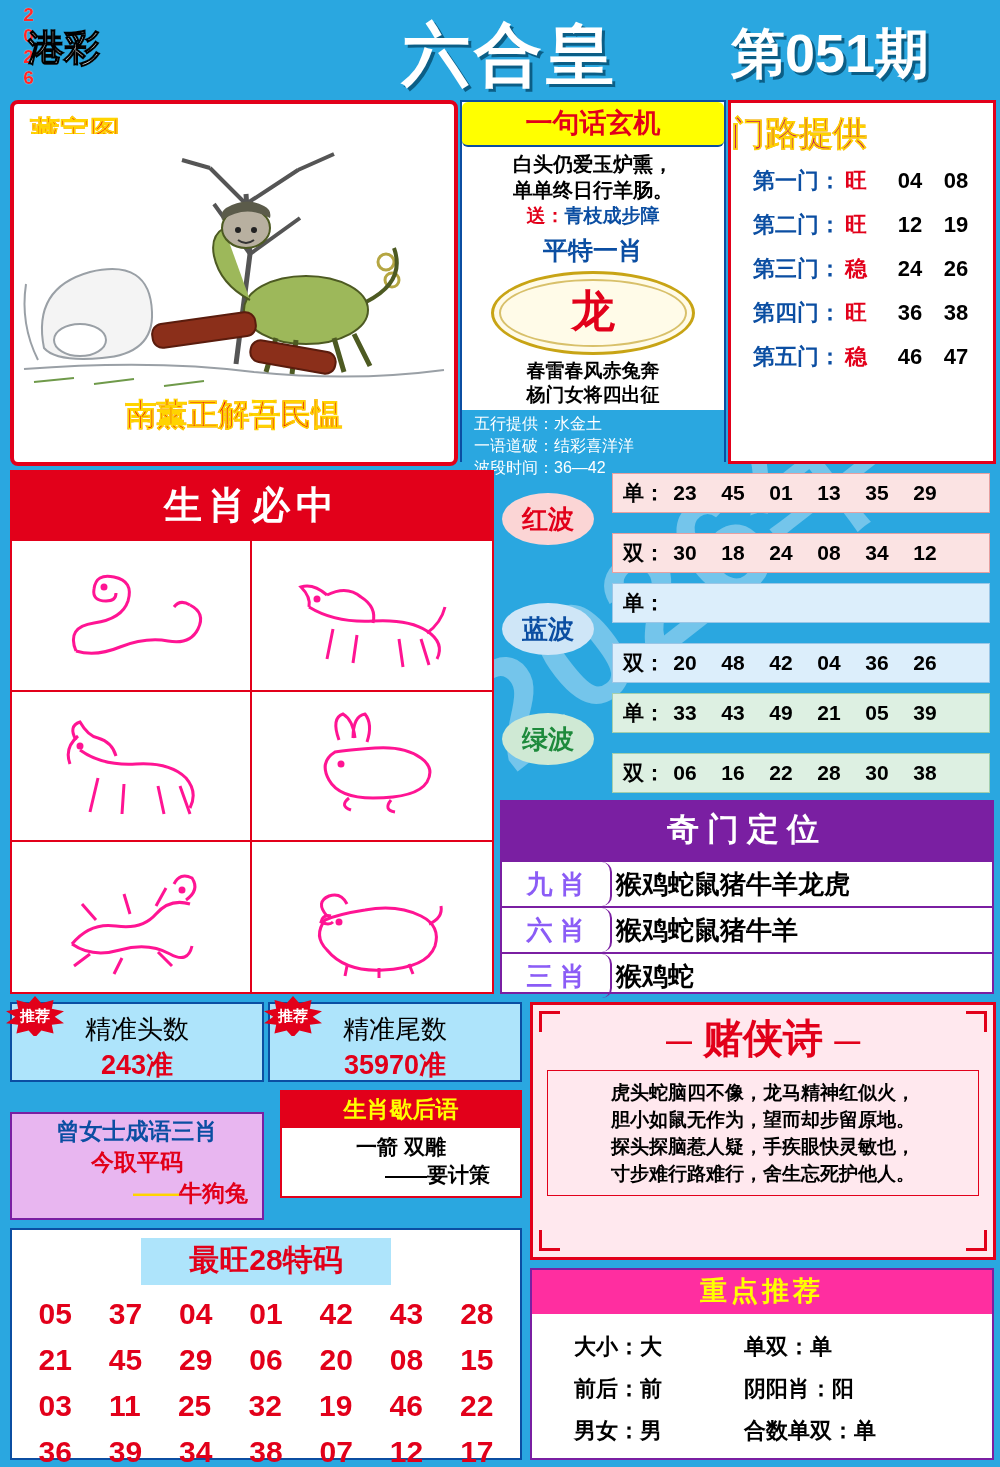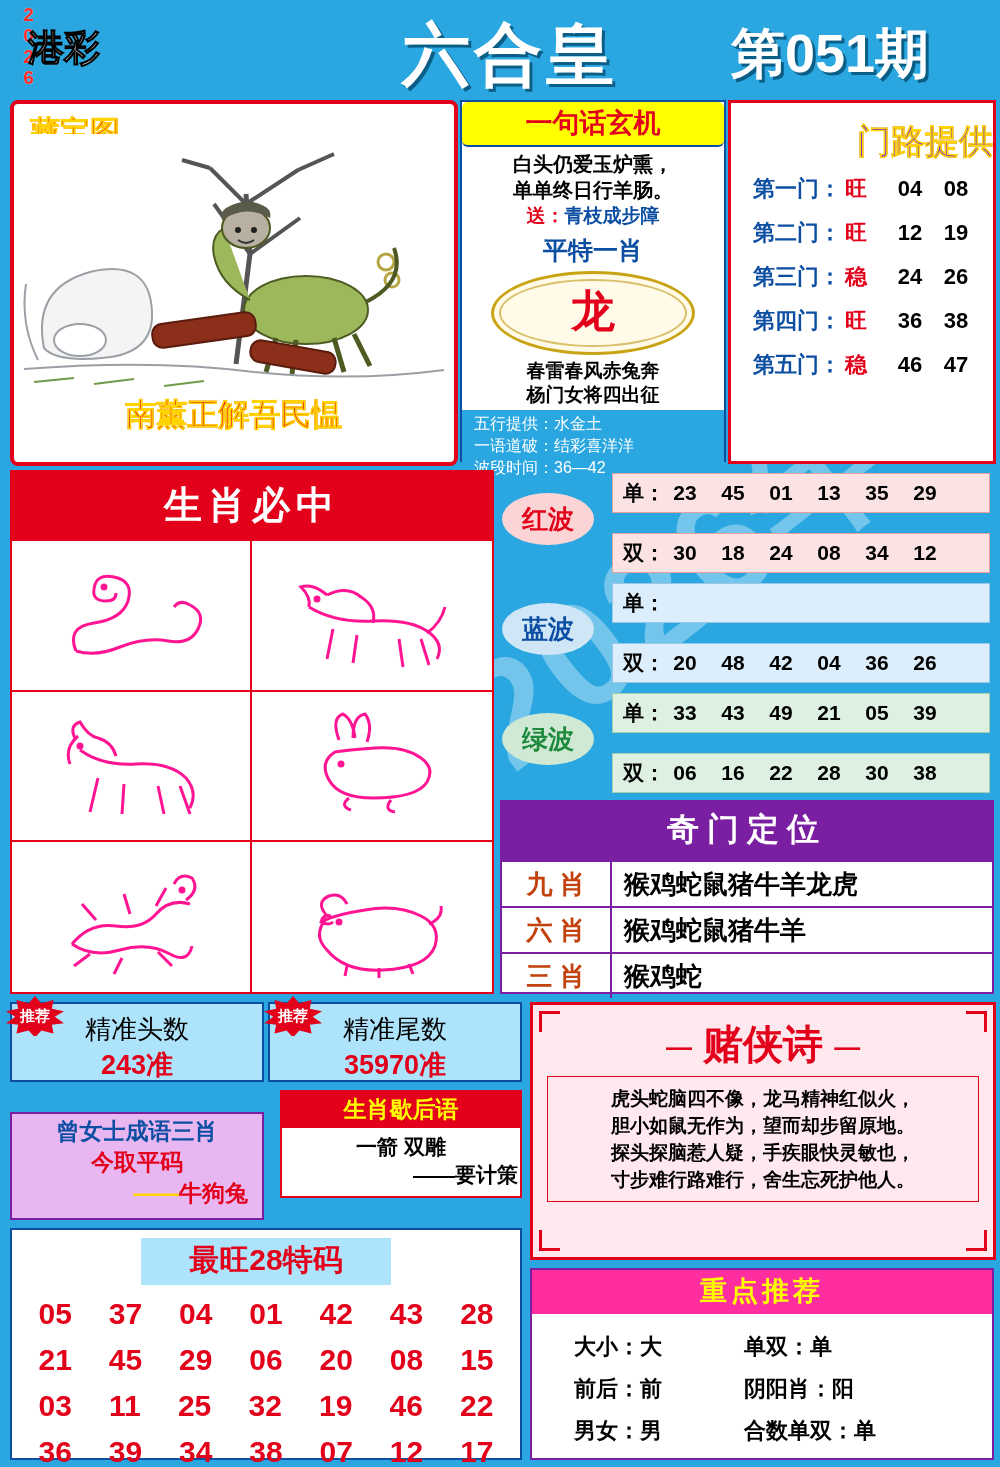--- a/index.html
+++ b/index.html
@@ -66,21 +66,21 @@
   #xuanji .song{text-align:center;font-size:19px;font-weight:bold;color:#e2001a;padding-bottom:3px;}
   #xuanji .t2{text-align:center;font-size:25px;font-weight:bold;color:#0b4ea2;padding:2px 0;}
   .ovalbox{position:relative;margin:2px auto 0;width:198px;height:78px;border:3px solid #c8a415;border-radius:50%;background:#fffbe8;}
   .ovalbox:after{content:"";position:absolute;left:5px;top:5px;right:5px;bottom:5px;border:2px solid #d8c06a;border-radius:50%;}
   .ovalbox span{position:absolute;left:0;top:8px;width:100%;text-align:center;font-size:44px;font-weight:bold;color:#e2001a;}
   #xuanji .couplet{text-align:center;font-size:19px;font-weight:bold;color:#000;line-height:24px;padding-top:4px;}
   #xuanji .blue{background:#2aa7e0;color:#fff;font-size:16px;line-height:22px;padding:3px 0 4px 12px;margin-top:3px;}
 
   
   #menlu{left:728px;top:100px;width:262px;height:358px;background:#fff;border:3px solid #e2001a;}
-  #menlu .ttl{text-align:right;font-size:34px;font-weight:bold;color:#6d28d9;padding:16px 0 2px;-webkit-text-stroke:0.5px #ffd400;}
+  #menlu .ttl{text-align:left;font-size:34px;font-weight:bold;color:#be185d;padding:8px 0 2px;-webkit-text-stroke:0.5px #ffd400;}
   #menlu .row{display:flex;align-items:center;font-size:22px;font-weight:bold;color:#0b4ea2;padding:7px 0 7px 22px;}
   #menlu .row .lab{width:92px;}
   #menlu .row .kw{color:#e2001a;width:42px;}
   #menlu .row .n{color:#000;width:46px;text-align:center;}
 
   
   #shengxiao{left:10px;top:470px;width:480px;height:520px;border:2px solid #e2001a;background:#fff;}
   #shengxiao .hd{background:#e2001a;color:#fff;font-size:38px;font-weight:bold;text-align:center;padding:8px 0 10px;letter-spacing:6px;}
   .zgrid{display:grid;grid-template-columns:1fr 1fr;grid-template-rows:1fr 1fr 1fr;height:452px;}
   .zcell{border-right:2px solid #e2001a;border-bottom:2px solid #e2001a;position:relative;}
@@ -90,22 +90,22 @@
   .wavelabel{position:absolute;width:92px;height:52px;border-radius:50%;display:flex;align-items:center;justify-content:center;font-size:26px;font-weight:bold;}
   .waverow{position:absolute;left:612px;width:378px;height:40px;display:flex;align-items:center;font-size:21px;font-weight:bold;color:#000;padding-left:10px;box-sizing:border-box;}
   .waverow .k{width:38px;}
   .waverow .nums span{display:inline-block;width:48px;text-align:center;}
 
   
   #qimen{left:500px;top:800px;width:490px;height:190px;background:#fff;border:2px solid #7a1fa2;}
   #qimen .hd{background:#7a1fa2;color:#fff;font-size:32px;font-weight:bold;text-align:center;padding:6px 0 8px;letter-spacing:8px;}
   #qimen .r{display:flex;border-top:2px solid #7a1fa2;height:44px;align-items:center;}
   #qimen .r:first-of-type{border-top:none;}
-  #qimen .lab{width:108px;text-align:center;font-size:26px;font-weight:bold;color:#c2410c;border-right:2px solid #7a1fa2;line-height:44px;height:44px;}
-  #qimen .val{font-size:26px;font-weight:bold;color:#000;padding-left:12px;}
+  #qimen .lab{width:108px;text-align:center;font-size:26px;font-weight:bold;color:#8b5cf6;border-right:2px solid #7a1fa2;line-height:44px;height:44px;border-radius:10px;}
+  #qimen .val{font-size:26px;font-weight:bold;color:#000;padding-left:4px;}
 
   
   .acc{position:absolute;background:#aee4fb;border:2px solid #0b4ea2;}
   #acc1{left:10px;top:1002px;width:250px;height:76px;}
   #acc2{left:268px;top:1002px;width:250px;height:76px;}
   .acc .ttl{text-align:center;font-size:26px;font-weight:normal;color:#000;padding-top:8px;}
   .acc .v{text-align:center;font-size:27px;font-weight:bold;color:#e2001a;}
   .star{position:absolute;left:-6px;top:-8px;width:58px;height:40px;background:#e2001a;color:#fff;font-size:15px;font-weight:bold;display:flex;align-items:center;justify-content:center;
     clip-path:polygon(50% 0%,61% 18%,82% 10%,79% 32%,100% 38%,84% 52%,100% 68%,79% 72%,82% 94%,61% 86%,50% 104%,39% 86%,18% 94%,21% 72%,0% 68%,16% 52%,0% 38%,21% 32%,18% 10%,39% 18%);}
 
@@ -113,31 +113,31 @@
   #zeng{left:10px;top:1090px;width:250px;height:104px;background:#e8b6f0;border:2px solid #7a1fa2;margin-top:22px;}
   #zeng .ttl{text-align:center;font-size:23px;font-weight:bold;color:#0b4ea2;padding-top:2px;}
   #zeng .l1{text-align:center;font-size:23px;font-weight:bold;color:#e2001a;}
   #zeng .l2{text-align:right;padding-right:14px;font-size:23px;font-weight:bold;color:#e2001a;}
   #zeng .l2 i{font-style:normal;color:#ffd400;}
 
   
   #xie{left:280px;top:1090px;width:238px;height:104px;background:#fff;border:2px solid #e2001a;}
   #xie .ttl{background:#e2001a;color:#ffff00;text-align:center;font-size:23px;font-weight:bold;padding:2px 0 3px;}
   #xie .l1{text-align:center;font-size:21px;font-weight:bold;color:#000;padding-top:5px;}
-  #xie .l2{text-align:right;padding-right:2px;font-size:21px;font-weight:bold;color:#000;}
+  #xie .l2{text-align:right;padding-right:30px;font-size:21px;font-weight:bold;color:#000;}
 
   
   #wang{left:10px;top:1228px;width:508px;height:228px;background:#fff;border:2px solid #0b4ea2;}
   #wang .ttl{margin:8px auto 0;width:250px;background:#aee4fb;text-align:center;font-size:30px;font-weight:bold;color:#e2001a;padding:2px 0 4px;}
   #wang .nums{padding:6px 8px 0;}
   #wang .nums .r{display:flex;justify-content:space-around;font-size:30px;font-weight:bold;color:#e2001a;padding:6px 0;}
 
   
   #dushi{left:530px;top:1002px;width:460px;height:252px;background:#ffe8ee;border:3px solid #e2001a;}
-  #dushi .hd{text-align:center;font-size:40px;font-weight:bold;color:#e2001a;padding-top:12px;}
+  #dushi .hd{text-align:center;font-size:40px;font-weight:bold;color:#e2001a;padding-top:6px;}
   #dushi .hd .dash{color:#e2001a;font-size:26px;vertical-align:middle;}
   #dushi .box{margin:4px 14px 0;border:1px solid #e2001a;padding:8px 6px;}
   #dushi .ln{text-align:center;font-size:19px;font-weight:bold;color:#000;line-height:27px;font-family:"DejaVu Serif",serif;}
   .corner{position:absolute;width:18px;height:18px;border:3px solid #e2001a;}
   .c-tl{left:6px;top:6px;border-right:none;border-bottom:none;}
   .c-tr{right:6px;top:6px;border-left:none;border-bottom:none;}
   .c-bl{left:6px;bottom:6px;border-right:none;border-top:none;}
   .c-br{right:6px;bottom:6px;border-left:none;border-top:none;}
 
   

